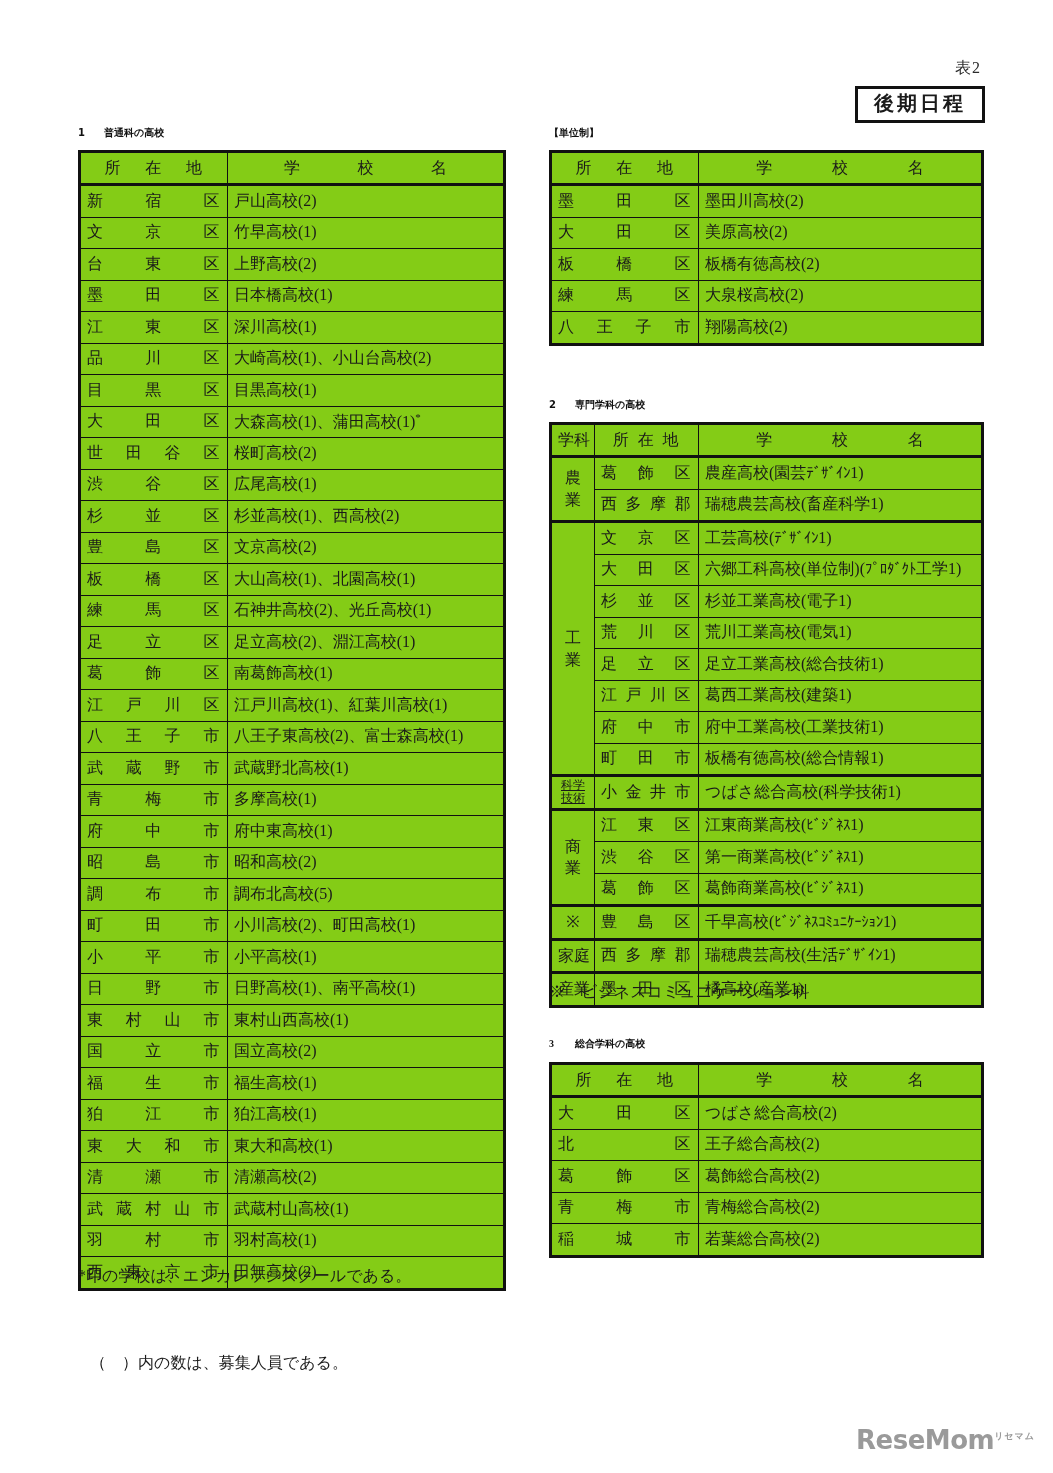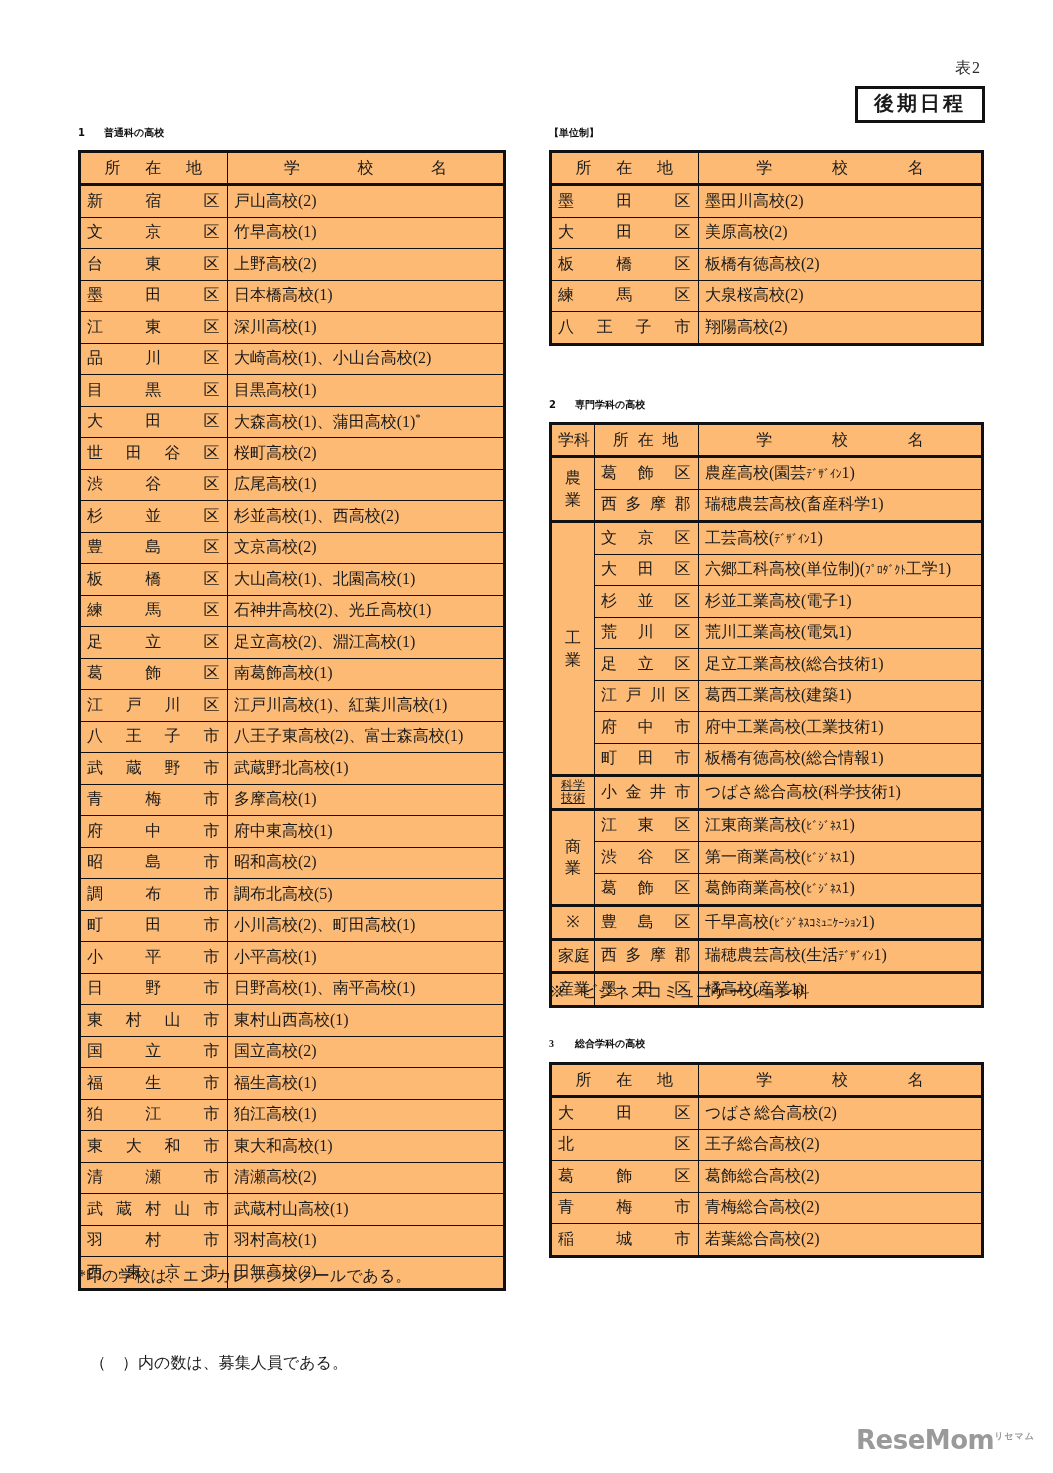--- a/index.html
+++ b/index.html
@@ -52,21 +52,21 @@
   .section-heading .num {
     display: inline-block;
     min-width: 26px;
   }
 
   
   table.doc {
     position: absolute;
     border-collapse: collapse;
     table-layout: fixed;
-    background: #fdba74;
+    background: #84cc16;
   }
   table.doc td, table.doc th {
     border: 1px solid #111;
     font-weight: normal;
     font-size: 16px;
     padding: 0 6px;
     vertical-align: middle;
     white-space: nowrap;
     overflow: hidden;
   }
@@ -115,21 +115,21 @@
   td.cat.small {
     font-size: 12px;
     line-height: 1.12;
     text-decoration: underline;
   }
   td.cat.tall span { display: block; }
   tr.grp-start td { border-top: 3px solid #111; }
 
   
   .hk {
-    font-size: 12px;
+    font-size: 15px;
     letter-spacing: -0.02em;
   }
   .sup {
     font-size: 11px;
     vertical-align: super;
   }
 
   
   .note {
     position: absolute;

